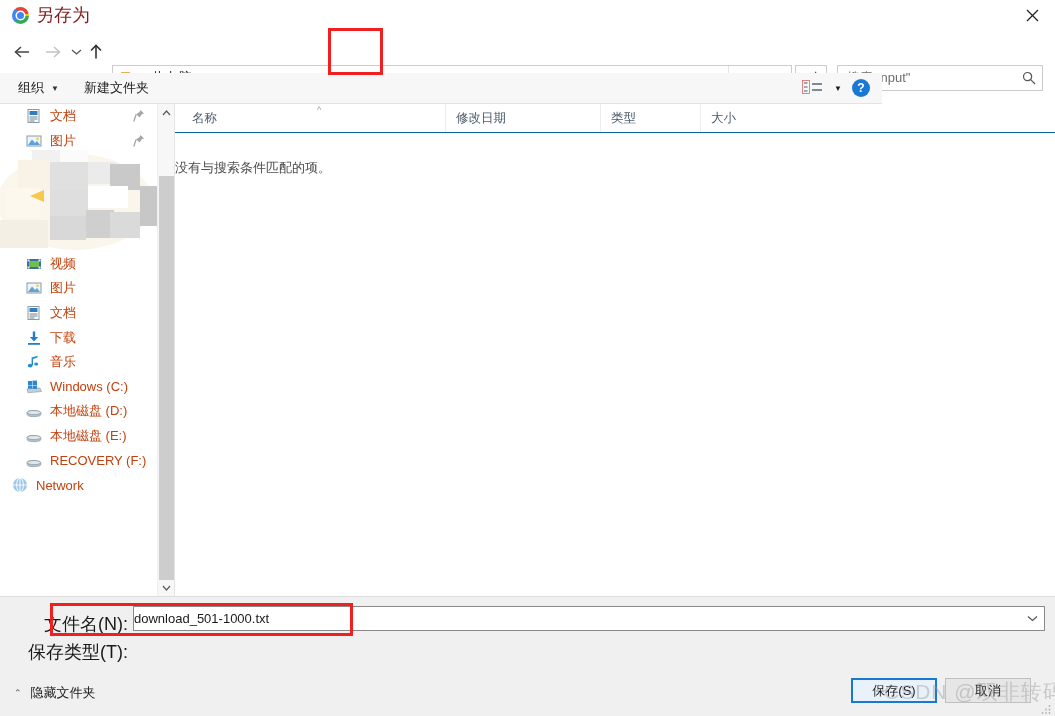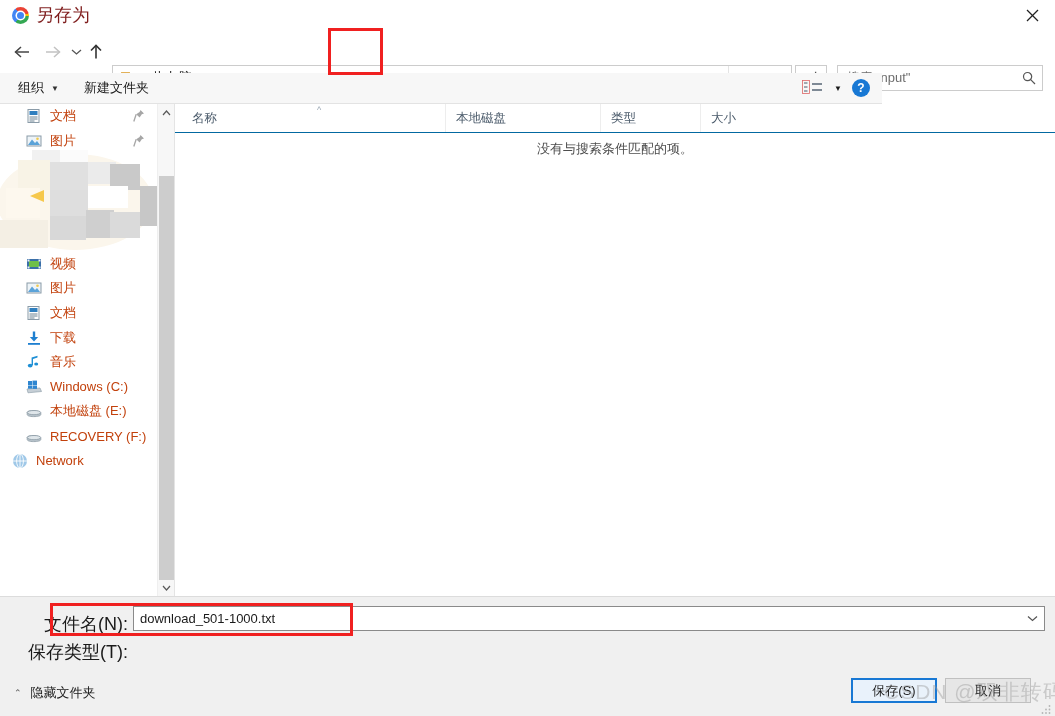--- a/index.html
+++ b/index.html
@@ -198,40 +198,40 @@
     display: flex; align-items: center;
     font-size: 12.5px; color: #4a5a6a;
     border-left: 1px solid #ededed;
     padding-left: 10px; box-sizing: border-box;
   }
   .col.first { border-left: none; padding-left: 17px; }
   .sort-caret {
     position: absolute; font-size: 9px; color: #9aa7b4; top: 1px;
   }
   .empty-msg {
-    position: absolute; left: 0; top: 36px; width: 880px;
-    text-align: center; font-size: 13px; color: #4d4d4d;
+    position: absolute; left: 0; top: 55px; width: 880px;
+    font-size: 13px; color: #4d4d4d;
   }
 
   
   .bottom {
     position: absolute; left: 0; top: 596px; width: 1055px; height: 120px;
     background: #f0f0f0; border-top: 1px solid #dcdcdc;
   }
   .form-label {
     position: absolute; font-size: 18px; color: #1a1a1a; text-align: right;
   }
   .lbl-name { left: 20px; top: 612px; width: 108px; }
   .lbl-type { left: 20px; top: 640px; width: 108px; }
   .combo {
     position: absolute; box-sizing: border-box;
     border: 1px solid #8a8a8a; display: flex; align-items: center;
     font-size: 13px; color: #1a1a1a;
   }
-  .combo .ctext { padding-left: 6px; flex: 1; white-space: nowrap; overflow: hidden; }
+  .combo .ctext { flex: 1; white-space: nowrap; overflow: hidden; }
   .combo .cdrop {
     width: 24px; display: flex; align-items: center; justify-content: center;
     color: #444; font-size: 9px;
   }
   .combo-name {
     left: 133px; top: 606px; width: 912px; height: 25px; background: #ffffff;
   }
   .combo-type {
     left: 133px; top: 636px; width: 912px; height: 23px;
     background: #e1e1e1; border-color: #adadad;
@@ -479,20 +479,27 @@
         </div>
         <div class="side-item">
           <span class="s-icon"><svg width="16" height="16" viewBox="0 0 16 16">
               <path d="M1 10 L14 9 L15.5 12.5 L2 13.8 Z" fill="#c6cfd6" stroke="#94a3ae" stroke-width="0.7"></path>
               <rect x="2" y="2" width="4" height="4" fill="#2f86d0"></rect>
               <rect x="6.5" y="1.6" width="4.5" height="4.4" fill="#2f86d0"></rect>
               <rect x="2" y="6.5" width="4" height="3.2" fill="#2f86d0"></rect>
               <rect x="6.5" y="6.5" width="4.5" height="3.4" fill="#2f86d0"></rect>
             </svg></span>
           <span>Windows (C:)</span>
+        </div>
+        <div class="side-item">
+          <span class="s-icon"><svg width="16" height="16" viewBox="0 0 16 16">
+              <path d="M1.2 9.6 C1.2 8.5 3 7.6 7 7.6 C11.5 7.6 14.8 9 14.8 10.4 L14.8 11.6 C14.8 12.8 11.8 13.6 7.6 13.6 C3.4 13.6 1.2 12.6 1.2 11.6 Z" fill="#b9c4cc" stroke="#8b9aa5" stroke-width="0.8"></path>
+              <ellipse cx="8" cy="9.6" rx="6.8" ry="2.1" fill="#dfe6ea" stroke="#8b9aa5" stroke-width="0.8"></ellipse>
+            </svg></span>
+          <span>本地磁盘 (D:)</span>
         </div>
         <div class="side-item">
           <span class="s-icon"><svg width="16" height="16" viewBox="0 0 16 16">
               <path d="M1.2 9.6 C1.2 8.5 3 7.6 7 7.6 C11.5 7.6 14.8 9 14.8 10.4 L14.8 11.6 C14.8 12.8 11.8 13.6 7.6 13.6 C3.4 13.6 1.2 12.6 1.2 11.6 Z" fill="#b9c4cc" stroke="#8b9aa5" stroke-width="0.8"></path>
               <ellipse cx="8" cy="9.6" rx="6.8" ry="2.1" fill="#dfe6ea" stroke="#8b9aa5" stroke-width="0.8"></ellipse>
             </svg></span>
           <span>本地磁盘 (E:)</span>
         </div>
         <div class="side-item">
           <span class="s-icon"><svg width="16" height="16" viewBox="0 0 16 16">
@@ -549,21 +556,21 @@
   </div>
   <div class="sb-divider"></div>
 
   <div class="filelist">
     <div class="col-header">
       <div id="col-wrap">
           <div class="col first" style="left: 0px; width: 270px;">
             <span>名称</span>
           </div>
           <div class="col" style="left: 270px; width: 155px;">
-            <span>本地磁盘</span>
+            <span>修改日期</span>
           </div>
           <div class="col" style="left: 425px; width: 100px;">
             <span>类型</span>
           </div>
           <div class="col" style="left: 525px; width: 82px;">
             <span>大小</span>
           </div>
         </div>
       <div class="sort-caret" style="left:142px;">^</div>
     </div>

